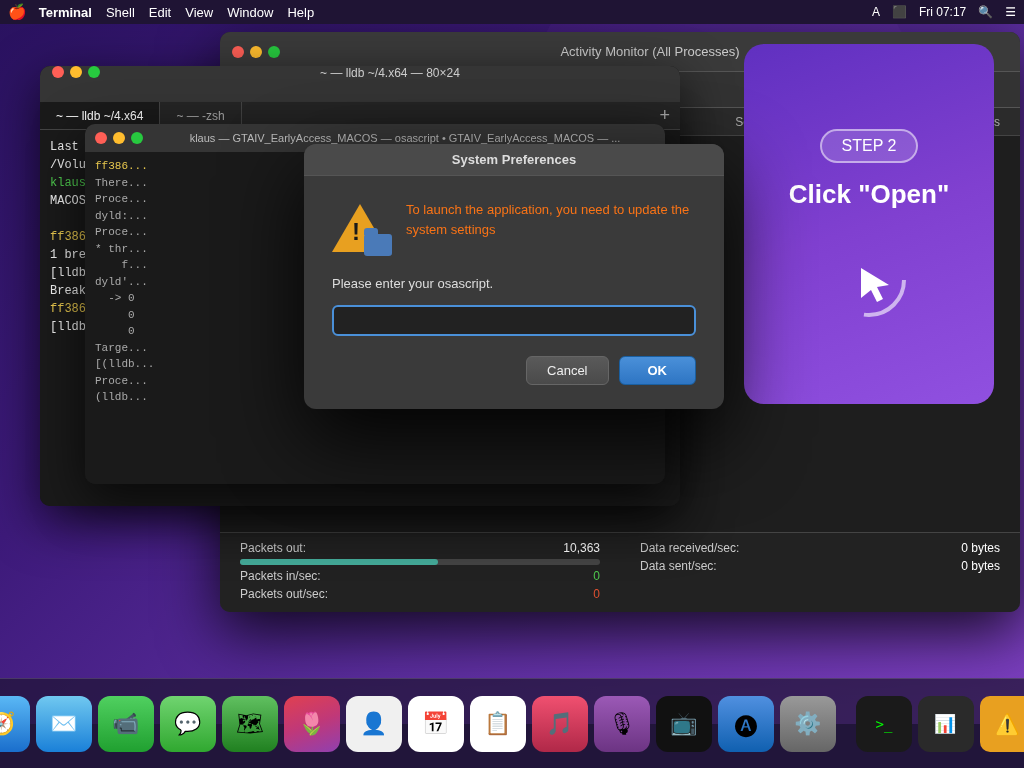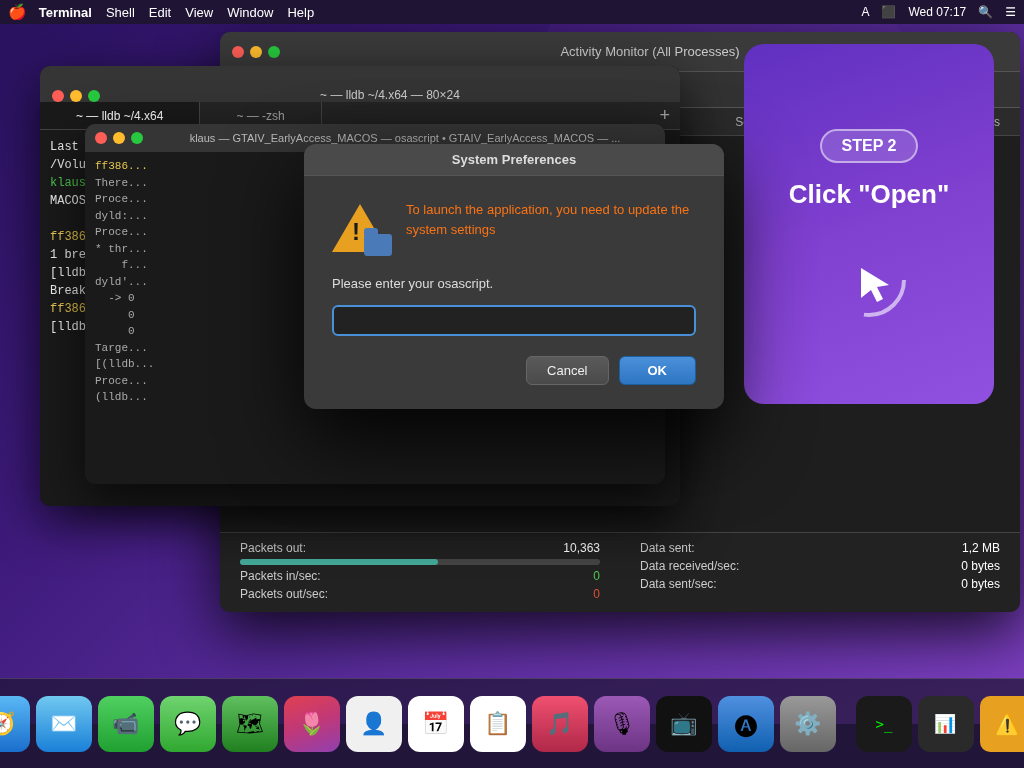--- a/index.html
+++ b/index.html
@@ -177,32 +177,32 @@
       height: 440px;
       background: #1a1a1a;
       border-radius: 10px;
       overflow: hidden;
       box-shadow: 0 15px 50px rgba(0,0,0,0.7);
     }
     .terminal-titlebar {
       height: 36px;
       background: #353535;
       display: flex;
-      align-items: flex-end;
+      align-items: flex-start;
       padding: 0 12px;
     }
     .terminal-tabs-bar {
       background: #252525;
       display: flex;
       align-items: center;
       height: 28px;
       border-bottom: 1px solid #444;
     }
     .terminal-tab {
-      padding: 4px 36px;
+      padding: 4px 16px;
       font-size: 12px;
       color: #aaa;
       border-right: 1px solid #444;
       height: 100%;
       display: flex;
       align-items: center;
     }
     .terminal-tab.active { background: #1a1a1a; color: white; }
     .terminal-body {
       padding: 8px 10px;
@@ -255,21 +255,21 @@
       align-items: center;
       justify-content: center;
       color: white;
     }
     .step2-badge {
       background: rgba(255,255,255,0.15);
       border: 2px solid rgba(255,255,255,0.5);
       border-radius: 20px;
       padding: 6px 20px;
       font-size: 16px;
-      font-weight: 700;
+      font-weight: 400;
       margin-bottom: 16px;
     }
     .step2-title {
       font-size: 26px;
       font-weight: 700;
       text-align: center;
       margin-bottom: 30px;
     }
     .step2-icon {
       width: 80px;
@@ -457,21 +457,21 @@
   <span class="menu-bar-apple">🍎</span>
   <span class="menu-bar-item bold">Terminal</span>
   <span class="menu-bar-item">Shell</span>
   <span class="menu-bar-item">Edit</span>
   <span class="menu-bar-item">View</span>
   <span class="menu-bar-item">Window</span>
   <span class="menu-bar-item">Help</span>
   <div class="menu-bar-right">
     <span>A</span>
     <span>⬛</span>
-    <span>Wed 07:17</span>
+    <span>Fri 07:17</span>
     <span>🔍</span>
     <span>☰</span>
   </div>
 </div>
 
 <div class="desktop">
 
   <div class="desktop-bg-circle" style="width:400px;height:400px;top:-100px;right:100px;opacity:0.3;"></div>
 
   <div class="activity-monitor">
@@ -509,24 +509,20 @@
         <div class="am-footer-row">
           <span>Packets in/sec:</span>
           <span class="am-footer-value" style="color:#4ec94e;">0</span>
         </div>
         <div class="am-footer-row">
           <span>Packets out/sec:</span>
           <span class="am-footer-value" style="color:#e05030;">0</span>
         </div>
       </div>
       <div class="am-footer-section">
-        <div class="am-footer-row">
-          <span>Data sent:</span>
-          <span class="am-footer-value">1,2 MB</span>
-        </div>
         <div class="am-footer-row">
           <span>Data received/sec:</span>
           <span class="am-footer-value">0 bytes</span>
         </div>
         <div class="am-footer-row">
           <span>Data sent/sec:</span>
           <span class="am-footer-value">0 bytes</span>
         </div>
       </div>
     </div>

